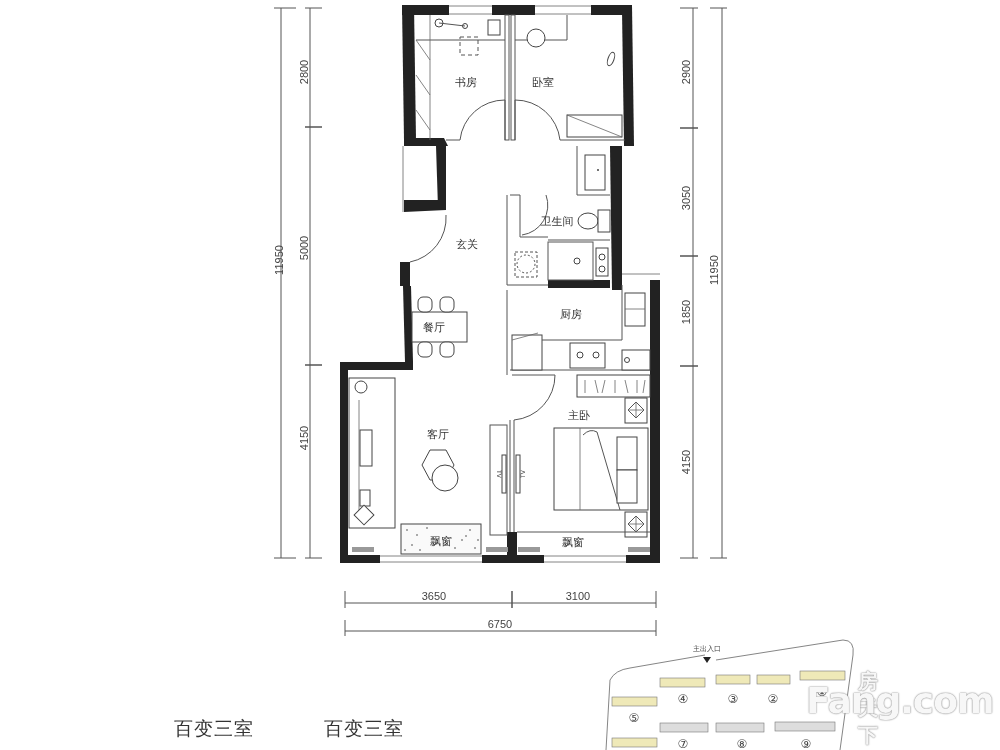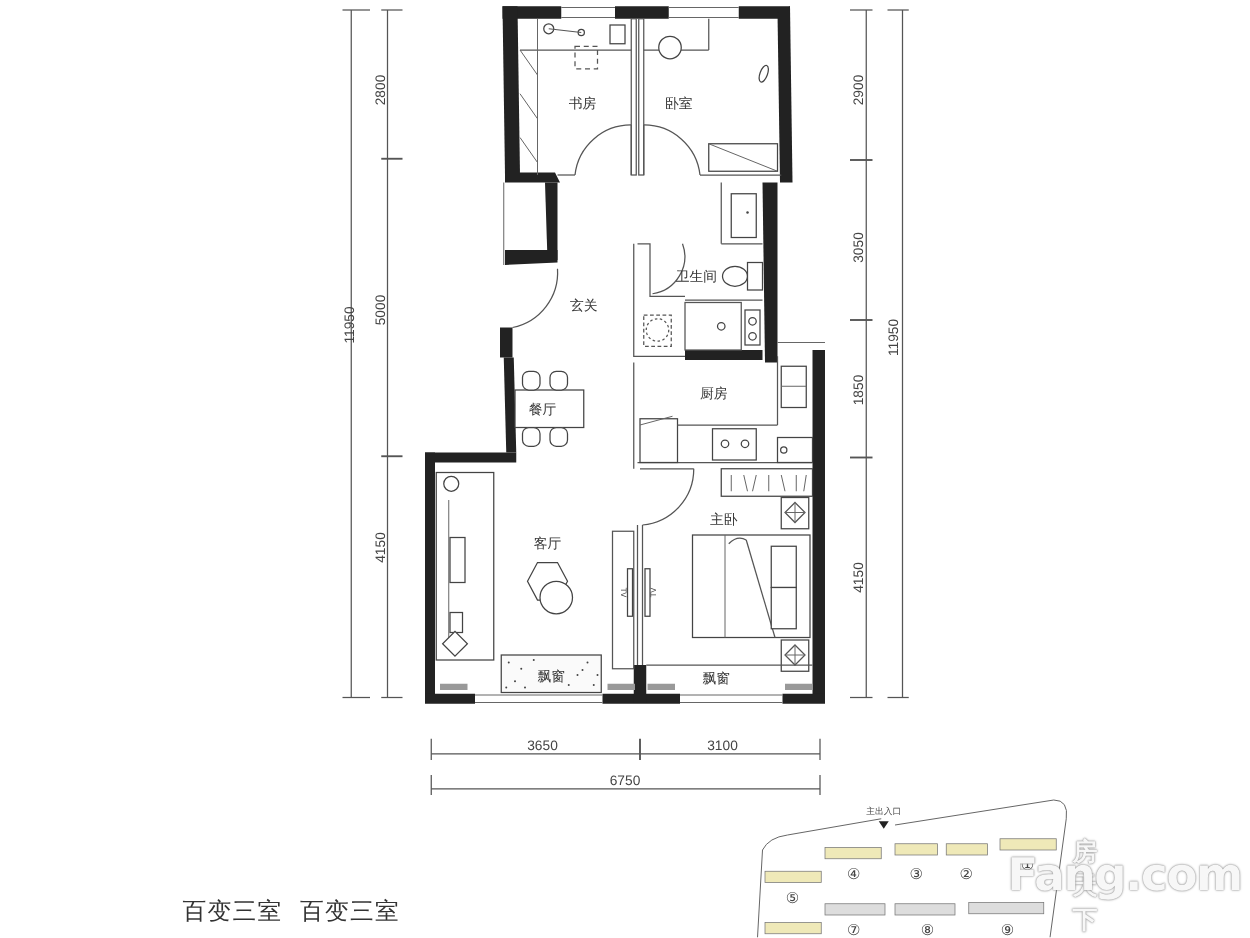--- a/index.html
+++ b/index.html
@@ -3,21 +3,21 @@
 <meta charset="utf-8">
 <style>
   html, body { margin: 0; padding: 0; background: #ffffff; }
   body { width: 1000px; height: 750px; position: relative; overflow: hidden;
          font-family: "DejaVu Sans", "Liberation Sans", sans-serif; color: #333; }
   #plan { position: absolute; left: 0; top: 0; width: 1000px; height: 750px; }
   .dim-text { font-size: 11px; fill: #444; font-family: "Liberation Sans", "DejaVu Sans", sans-serif; }
   .room-label { font-size: 11px; fill: #333; font-family: "DejaVu Sans", sans-serif; }
   .slogan { position: absolute; left: 146px; top: 716px; font-size: 19px; letter-spacing: 1px;
             color: #333; font-family: "DejaVu Serif", "Liberation Serif", serif; }
-  .slogan span { display: inline-block; }
+  .slogan span { display: inline-block; margin-left: 28px; }
   .slogan .gap { width: 14px; }
   .wall { fill: #222; }
   .thin { stroke: #555; stroke-width: 1; fill: none; }
   .thin2 { stroke: #666; stroke-width: 0.8; fill: none; }
   .furn { stroke: #444; stroke-width: 1; fill: #fff; }
   .site-label { font-size: 7px; fill: #444; }
   .site-num { font-size: 12px; fill: #444; }
   .watermark { position: absolute; left: 806px; top: 676px; color: rgba(255,255,255,0.92);
                text-shadow: 0 0 2px #999, 0 0 1px #777; pointer-events: none; }
   .watermark .wm-cn { position: absolute; left: 20px; top: -8px; font-size: 20px; font-weight: bold; letter-spacing: 1px; margin-left: 32px; }

